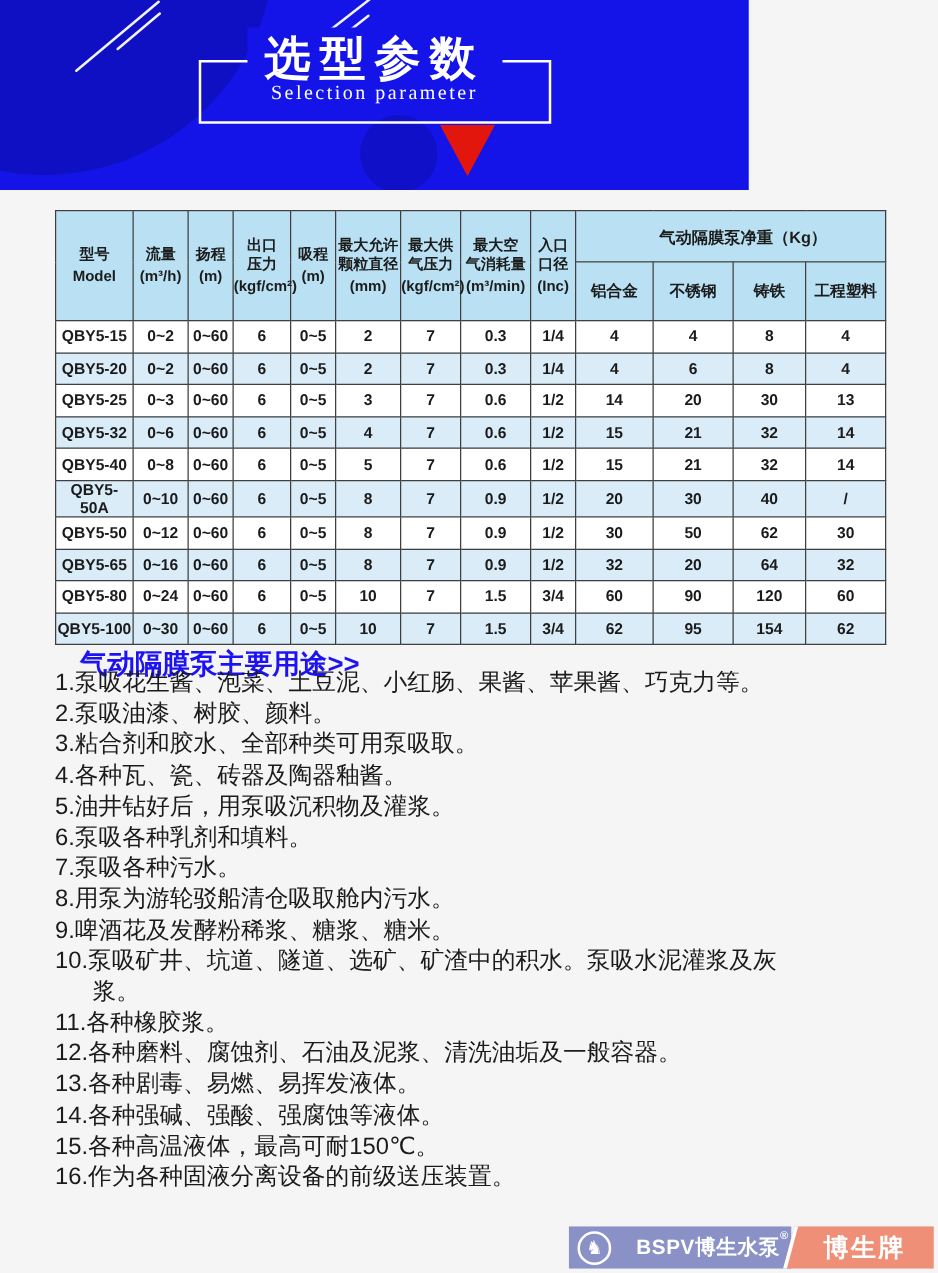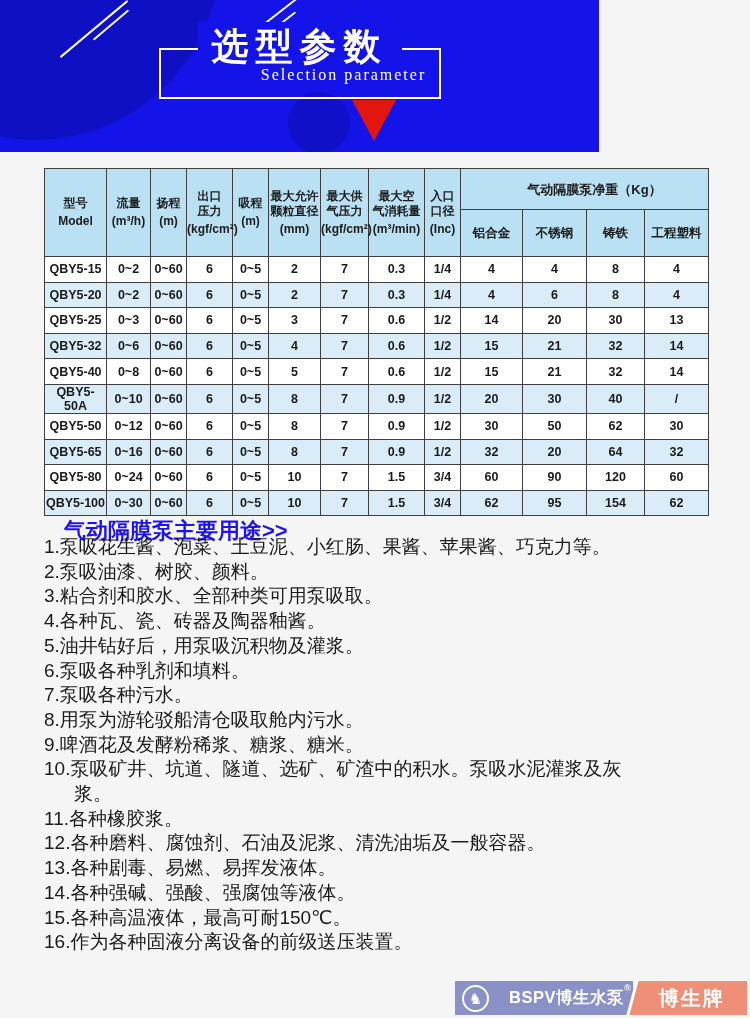--- a/index.html
+++ b/index.html
@@ -23,21 +23,21 @@
   .corner-red{position:absolute;left:655px;top:0;width:95px;height:86px;background:#e3160e;
     clip-path:polygon(0 0,100% 0,100% 100%);}
   .shield-watermark{position:absolute;left:676px;top:10px;width:66px;height:82px;opacity:0.55;
     background:radial-gradient(circle at 55% 40%,#8a2f16 0 55%,#5d1d10 100%);
     clip-path:polygon(50% 0,68% 6%,88% 4%,96% 22%,100% 34%,90% 52%,92% 70%,50% 100%,8% 70%,10% 52%,0 34%,4% 22%,12% 4%,32% 6%);}
   .diamond{position:absolute;left:686px;top:40px;width:34px;height:34px;border:3px solid #3c50e8;transform:rotate(45deg);opacity:0.9;}
   .title-box{position:absolute;left:50%;top:48px;transform:translateX(-50%);width:278px;height:47px;border:2px solid #ffffff;}
   .hero-title{position:absolute;left:50%;top:22px;transform:translateX(-50%);z-index:2;
     background:#1414e9;padding:0 14px;color:#ffffff;font-size:37px;font-weight:bold;letter-spacing:7px;white-space:nowrap;}
   .hero-subtitle{position:absolute;left:50%;top:66px;transform:translateX(-50%);z-index:2;
-    color:#ffffff;font-size:16px;font-family:"Liberation Serif","DejaVu Serif",serif;letter-spacing:2px;white-space:nowrap;margin-left:44px;}
+    color:#ffffff;font-size:16px;font-family:"Liberation Serif","DejaVu Serif",serif;letter-spacing:2px;white-space:nowrap;}
   .down-triangle{position:absolute;left:352px;top:100px;width:0;height:0;
     border-left:22px solid transparent;border-right:22px solid transparent;border-top:41px solid #e3160e;}
   
   .spec-table{position:absolute;left:44px;top:168px;width:664px;border-collapse:collapse;table-layout:fixed;background:#ffffff;}
   .spec-table th,.spec-table td{border:1px solid #3f3f3f;text-align:center;vertical-align:middle;padding:0;}
   .spec-table thead th{background:#b9e1f3;font-size:12px;font-weight:bold;line-height:15px;padding:2px 0;}
   .spec-table thead .group{height:36px;font-size:13px;padding-left:20px;}
   .spec-table thead tr:nth-child(2) th{height:42px;font-size:12.5px;}
   .spec-table thead .sub{font-weight:bold;margin-top:3px;}
   .spec-table tbody td{font-size:12.5px;font-weight:bold;height:24.6px;color:#1a1a1a;}

